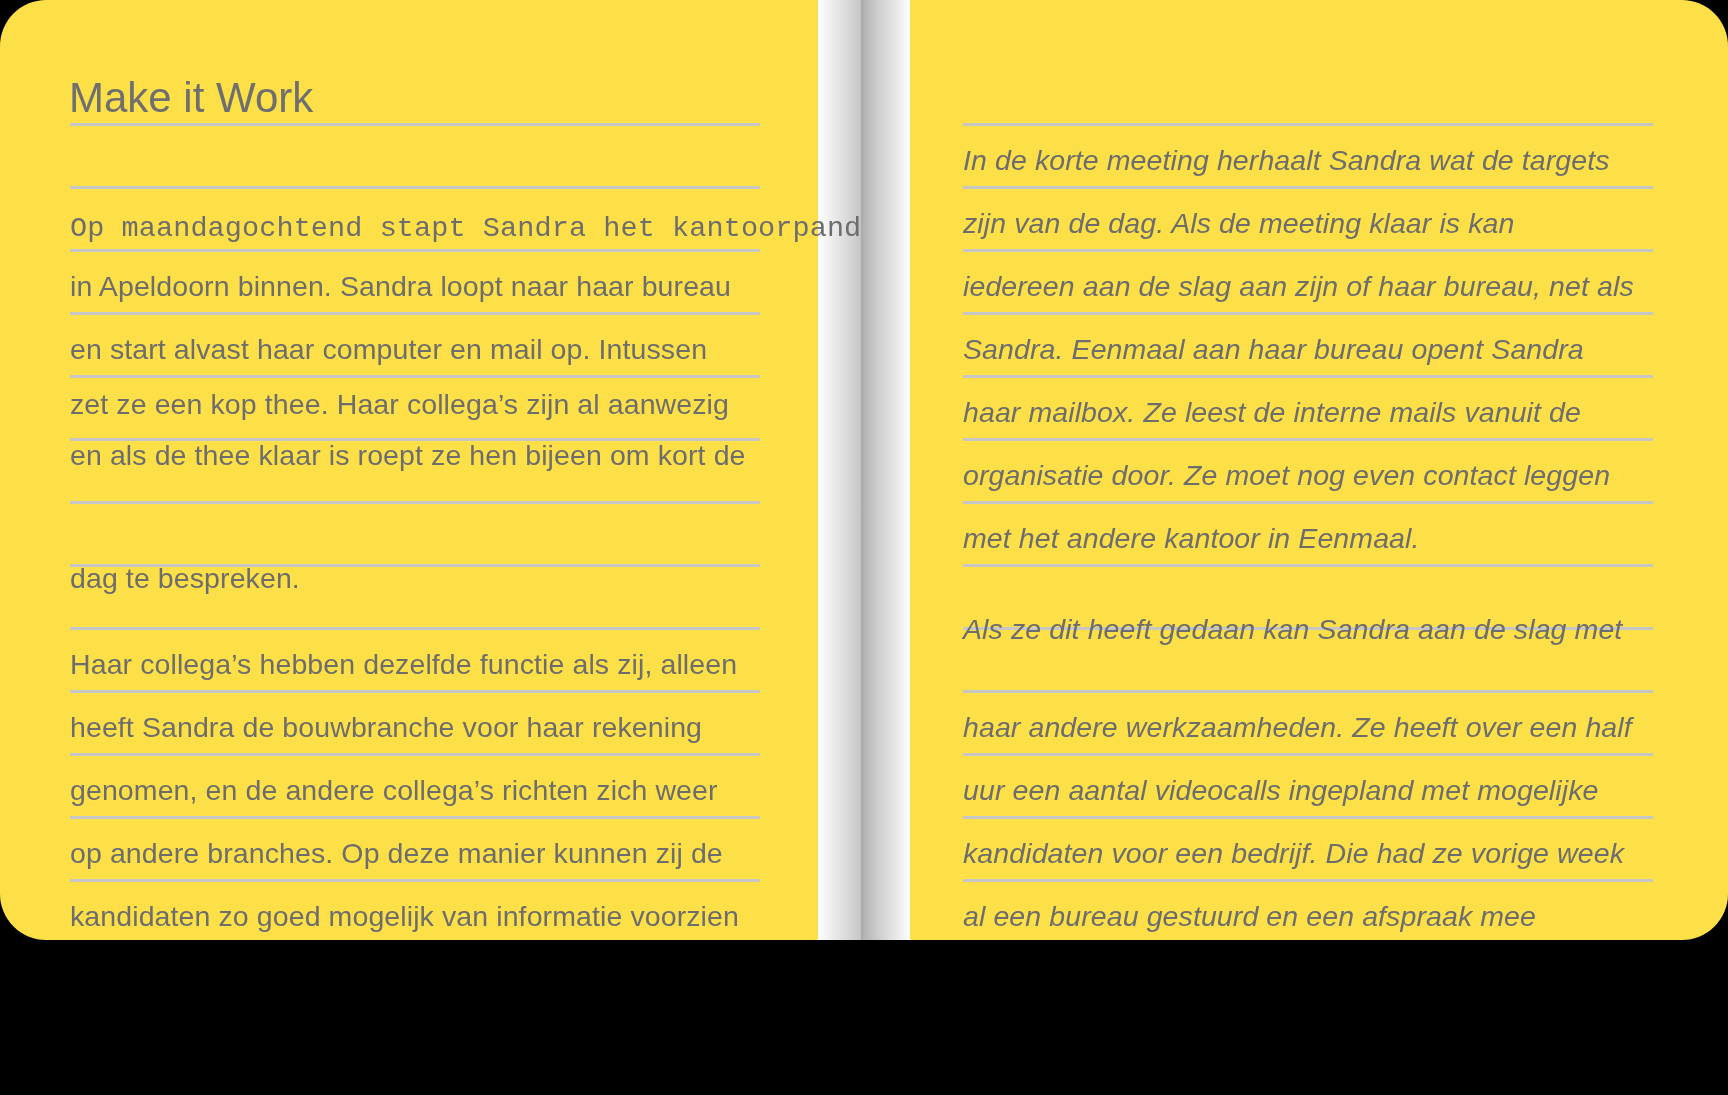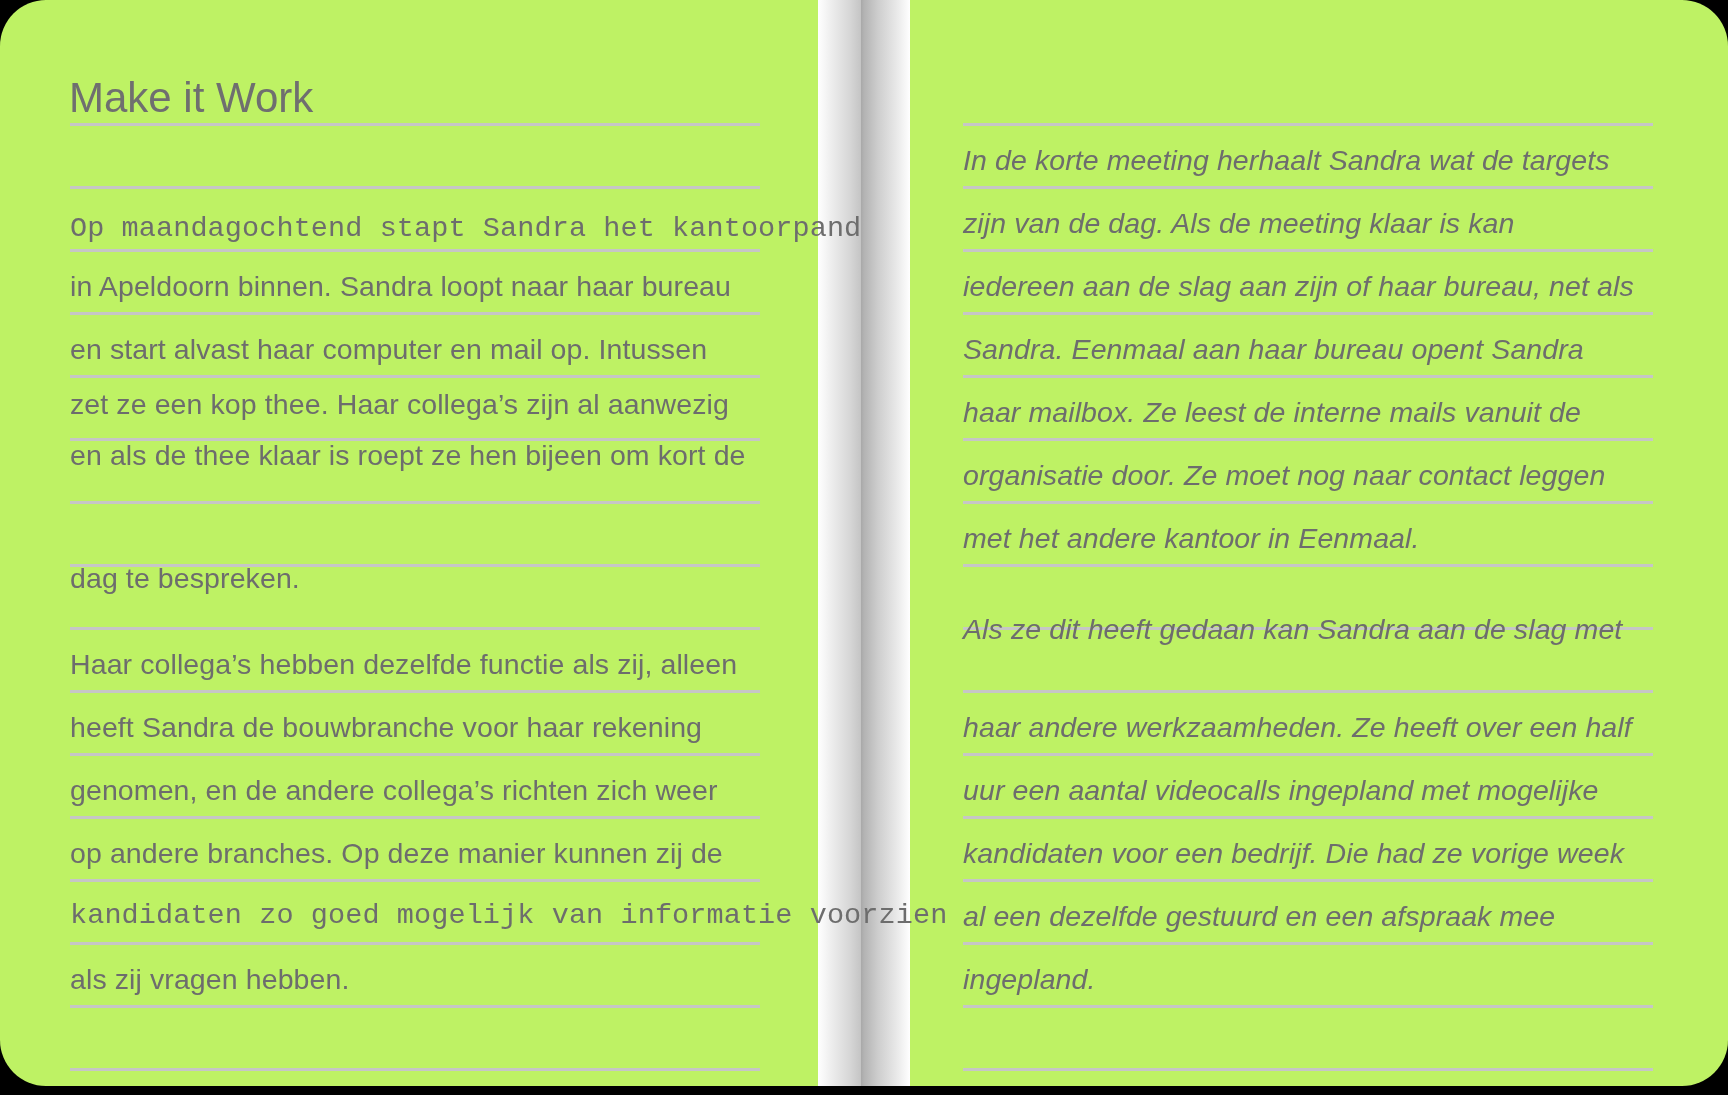--- a/index.html
+++ b/index.html
@@ -1,22 +1,22 @@
 <!DOCTYPE html>
 <html><head>
 <meta charset="utf-8">
 <style>
   html, body { margin:0; padding:0; }
   body {
     width:1728px; height:1095px; background:#000; position:relative; overflow:hidden;
     font-family: "Liberation Sans", sans-serif;
   }
   .book {
-    position:absolute; left:0; top:0; width:1728px; height:1086px;
-    background:#bef264; border-radius:46px; overflow:hidden;
+    position:absolute; left:0; top:0; width:1728px; height:940px;
+    background:#fde047; border-radius:46px; overflow:hidden;
   }
   .gutter {
     position:absolute; top:0; bottom:0; left:818px; width:92px;
     background: linear-gradient(to right,
       rgba(255,255,255,1) 0%,
       #ededed 15%,
       #d6d6d6 35%,
       #c4c4c4 47%,
       #b9b9b9 46.5%,
       #a9a9a9 47%,
@@ -71,21 +71,21 @@
 
     <div>
       <div class="line" style="top:647px;">Haar collega’s hebben dezelfde functie als zij, alleen</div>
       <div class="rule" style="top:690px;"></div>
       <div class="line" style="top:710px;">heeft Sandra de bouwbranche voor haar rekening</div>
       <div class="rule" style="top:753px;"></div>
       <div class="line" style="top:773px;">genomen, en de andere collega’s richten zich weer</div>
       <div class="rule" style="top:816px;"></div>
       <div class="line" style="top:836px;">op andere branches. Op deze manier kunnen zij de</div>
       <div class="rule" style="top:879px;"></div>
-      <div class="line" style="top:899px;font-family:Liberation Mono, monospace;">kandidaten zo goed mogelijk van informatie voorzien</div>
+      <div class="line" style="top:899px;">kandidaten zo goed mogelijk van informatie voorzien</div>
       <div class="rule" style="top:942px;"></div>
       <div class="line" style="top:962px;">als zij vragen hebben.</div>
       <div class="rule" style="top:1005px;"></div>
     </div>
 
     <div class="rule" style="top:1068px;"></div>
   </div>
 
   <div class="page right">
     <div class="rule" style="top:123px;"></div>
@@ -94,38 +94,38 @@
       <div class="line" style="top:143px;">In de korte meeting herhaalt Sandra wat de targets</div>
       <div class="rule" style="top:186px;"></div>
       <div class="line" style="top:206px;">zijn van de dag. Als de meeting klaar is kan</div>
       <div class="rule" style="top:249px;"></div>
       <div class="line" style="top:269px;">iedereen aan de slag aan zijn of haar bureau, net als</div>
       <div class="rule" style="top:312px;"></div>
       <div class="line" style="top:332px;">Sandra. Eenmaal aan haar bureau opent Sandra</div>
       <div class="rule" style="top:375px;"></div>
       <div class="line" style="top:395px;">haar mailbox. Ze leest de interne mails vanuit de</div>
       <div class="rule" style="top:438px;"></div>
-      <div class="line" style="top:458px;">organisatie door. Ze moet nog naar contact leggen</div>
+      <div class="line" style="top:458px;">organisatie door. Ze moet nog even contact leggen</div>
       <div class="rule" style="top:501px;"></div>
       <div class="line" style="top:521px;">met het andere kantoor in Eenmaal.</div>
       <div class="rule" style="top:564px;"></div>
     </div>
 
     <div class="rule" style="top:627px;"></div>
 
     <div>
       <div class="line" style="top:612px;">Als ze dit heeft gedaan kan Sandra aan de slag met</div>
       <div class="rule" style="top:690px;"></div>
       <div class="line" style="top:710px;">haar andere werkzaamheden. Ze heeft over een half</div>
       <div class="rule" style="top:753px;"></div>
       <div class="line" style="top:773px;">uur een aantal videocalls ingepland met mogelijke</div>
       <div class="rule" style="top:816px;"></div>
       <div class="line" style="top:836px;">kandidaten voor een bedrijf. Die had ze vorige week</div>
       <div class="rule" style="top:879px;"></div>
-      <div class="line" style="top:899px;">al een dezelfde gestuurd en een afspraak mee</div>
+      <div class="line" style="top:899px;">al een bureau gestuurd en een afspraak mee</div>
       <div class="rule" style="top:942px;"></div>
       <div class="line" style="top:962px;text-align:center;">ingepland.</div>
       <div class="rule" style="top:1005px;"></div>
     </div>
 
     <div class="rule" style="top:1068px;"></div>
   </div>
 </div>
 
 </body></html>

